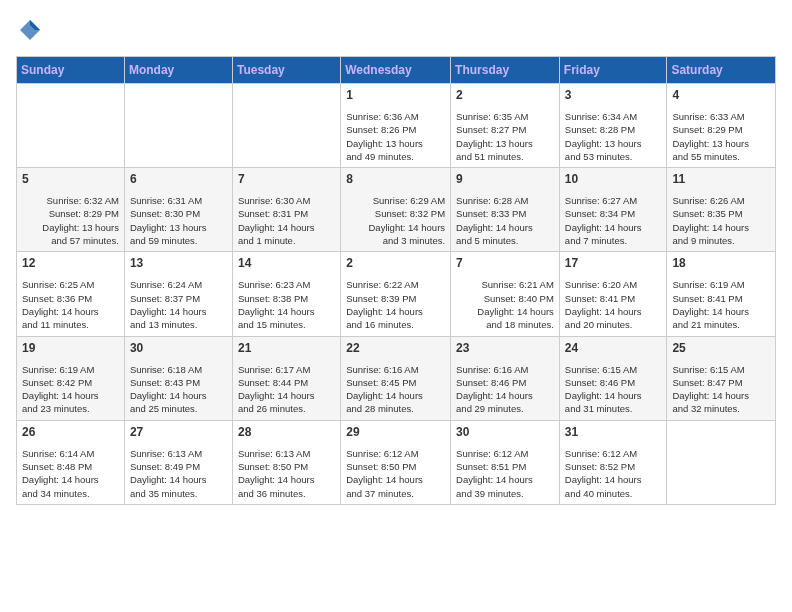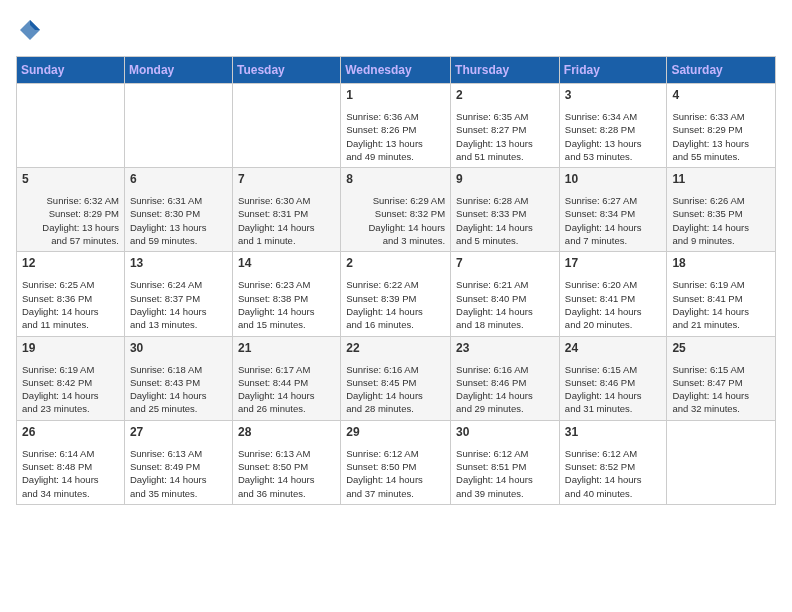--- a/index.html
+++ b/index.html
@@ -229,21 +229,21 @@
         </td>
         <td>
           <div class="day-number">2</div>
           <div class="day-info" style="white-space: pre-line;">Sunrise: 6:22 AM
 Sunset: 8:39 PM
 Daylight: 14 hours
 and 16 minutes.</div>
         </td>
         <td>
           <div class="day-number">7</div>
-          <div class="day-info" style="white-space: pre-line;">Sunrise: 6:21 AM
+          <div class="day-info" style="white-space: pre-line; text-align: right;">Sunrise: 6:21 AM
 Sunset: 8:40 PM
 Daylight: 14 hours
 and 18 minutes.</div>
         </td>
         <td>
           <div class="day-number">17</div>
           <div class="day-info" style="white-space: pre-line;">Sunrise: 6:20 AM
 Sunset: 8:41 PM
 Daylight: 14 hours
 and 20 minutes.</div>

